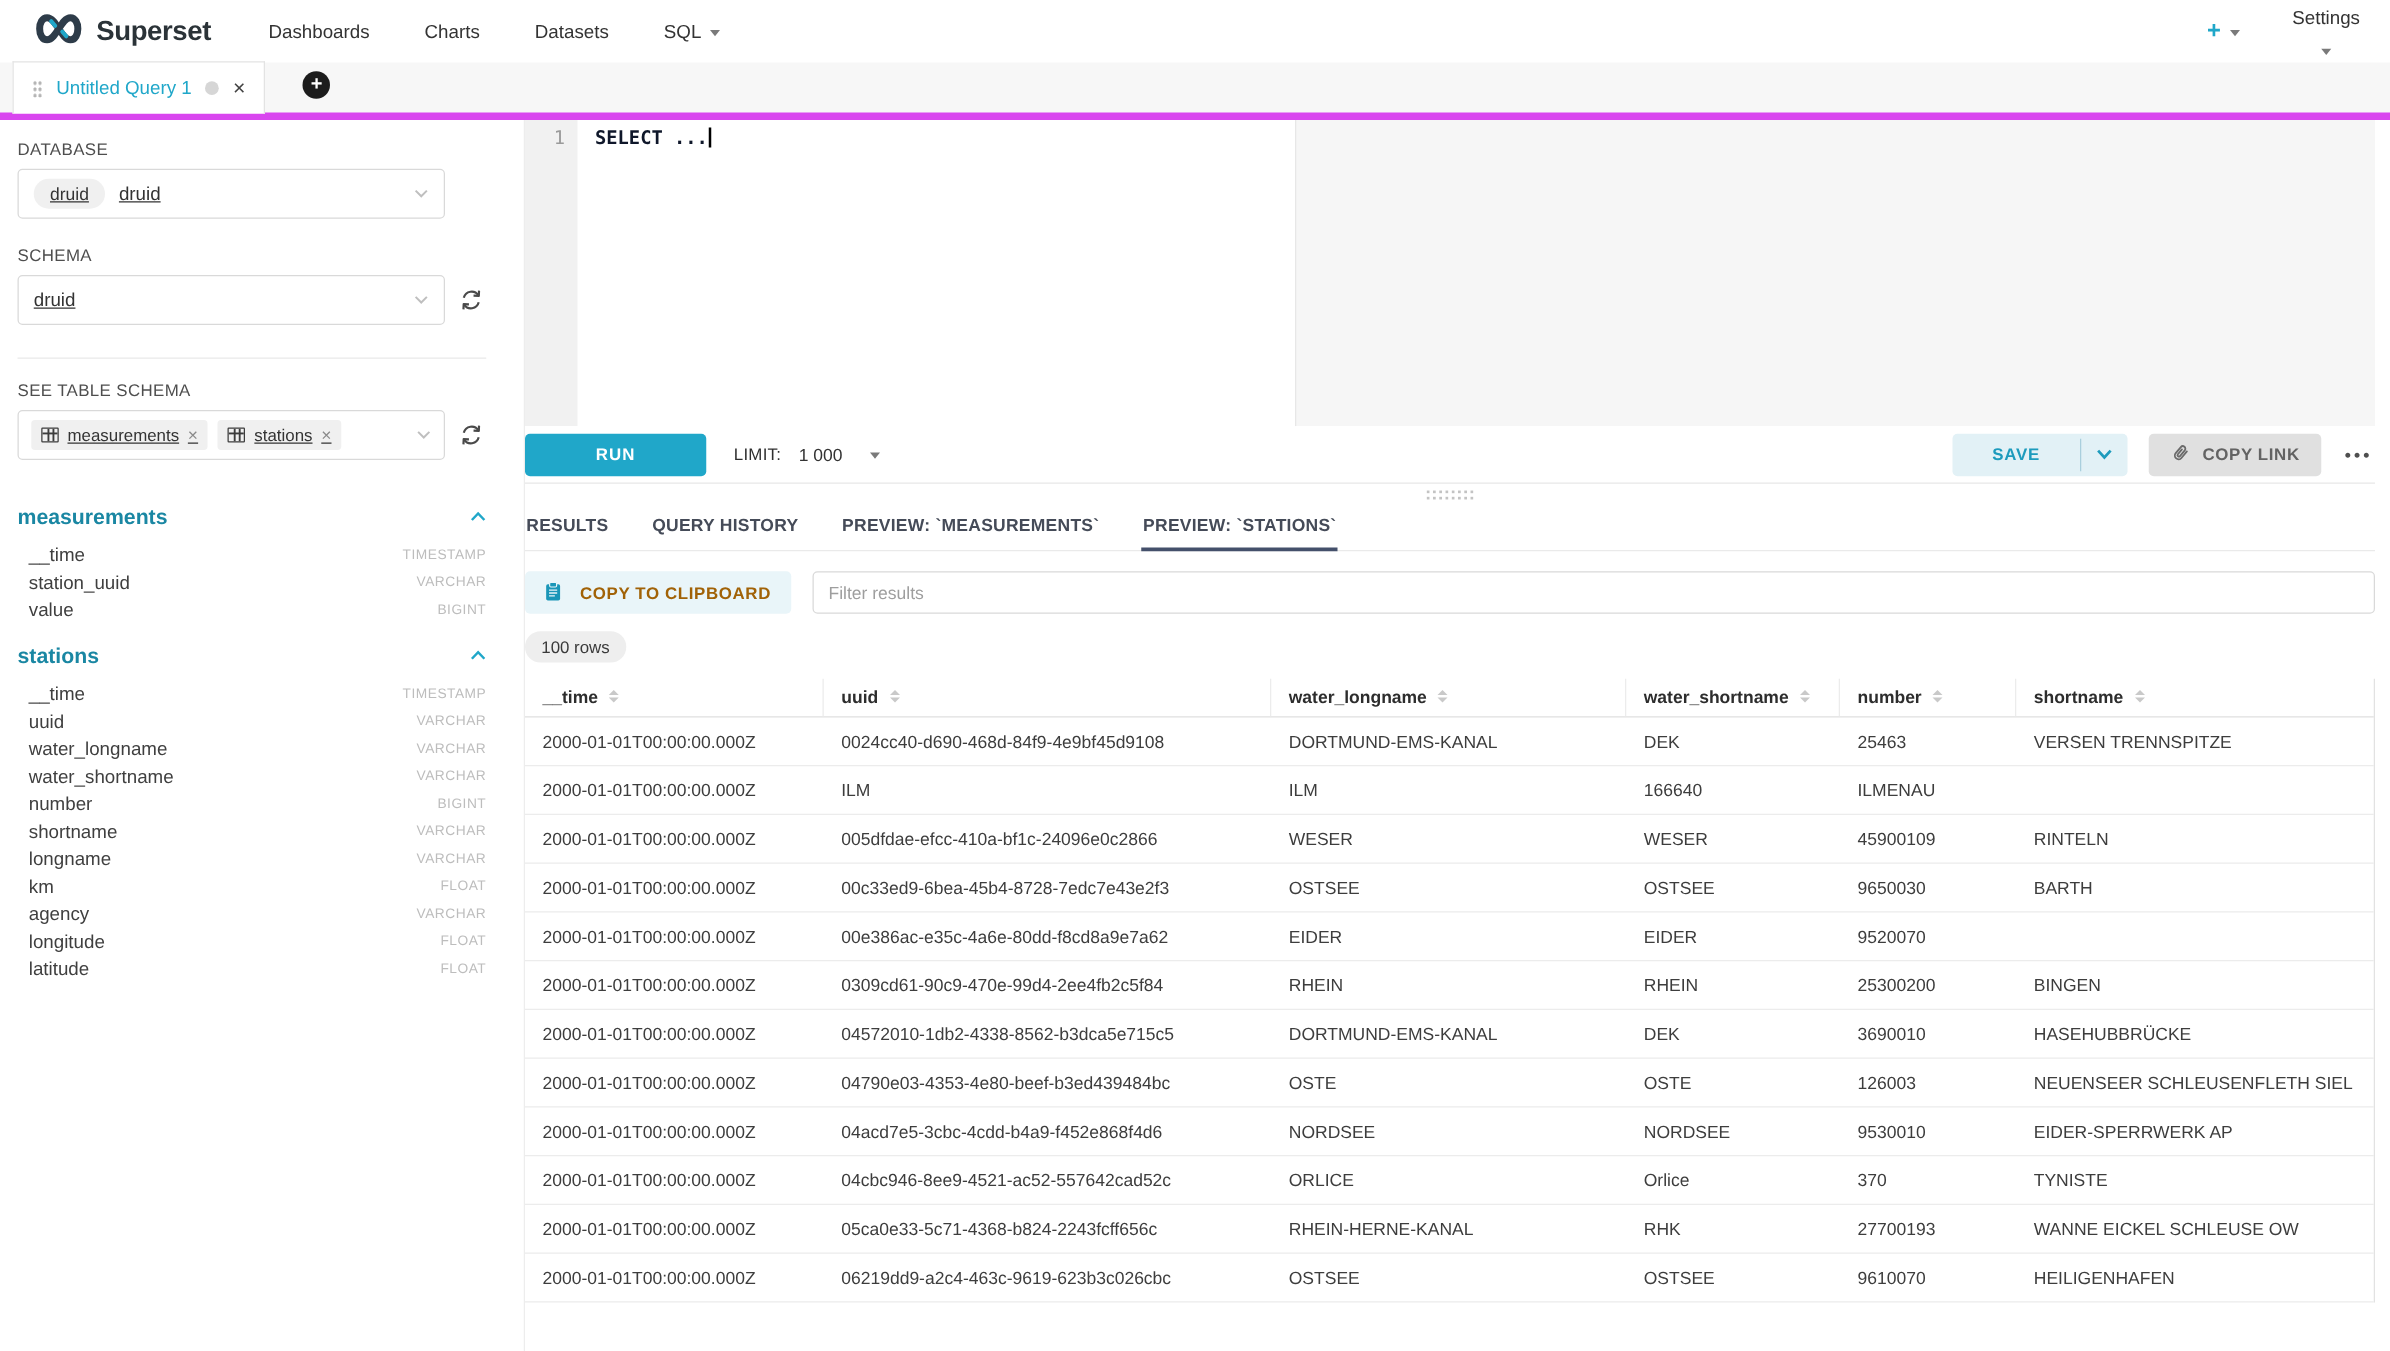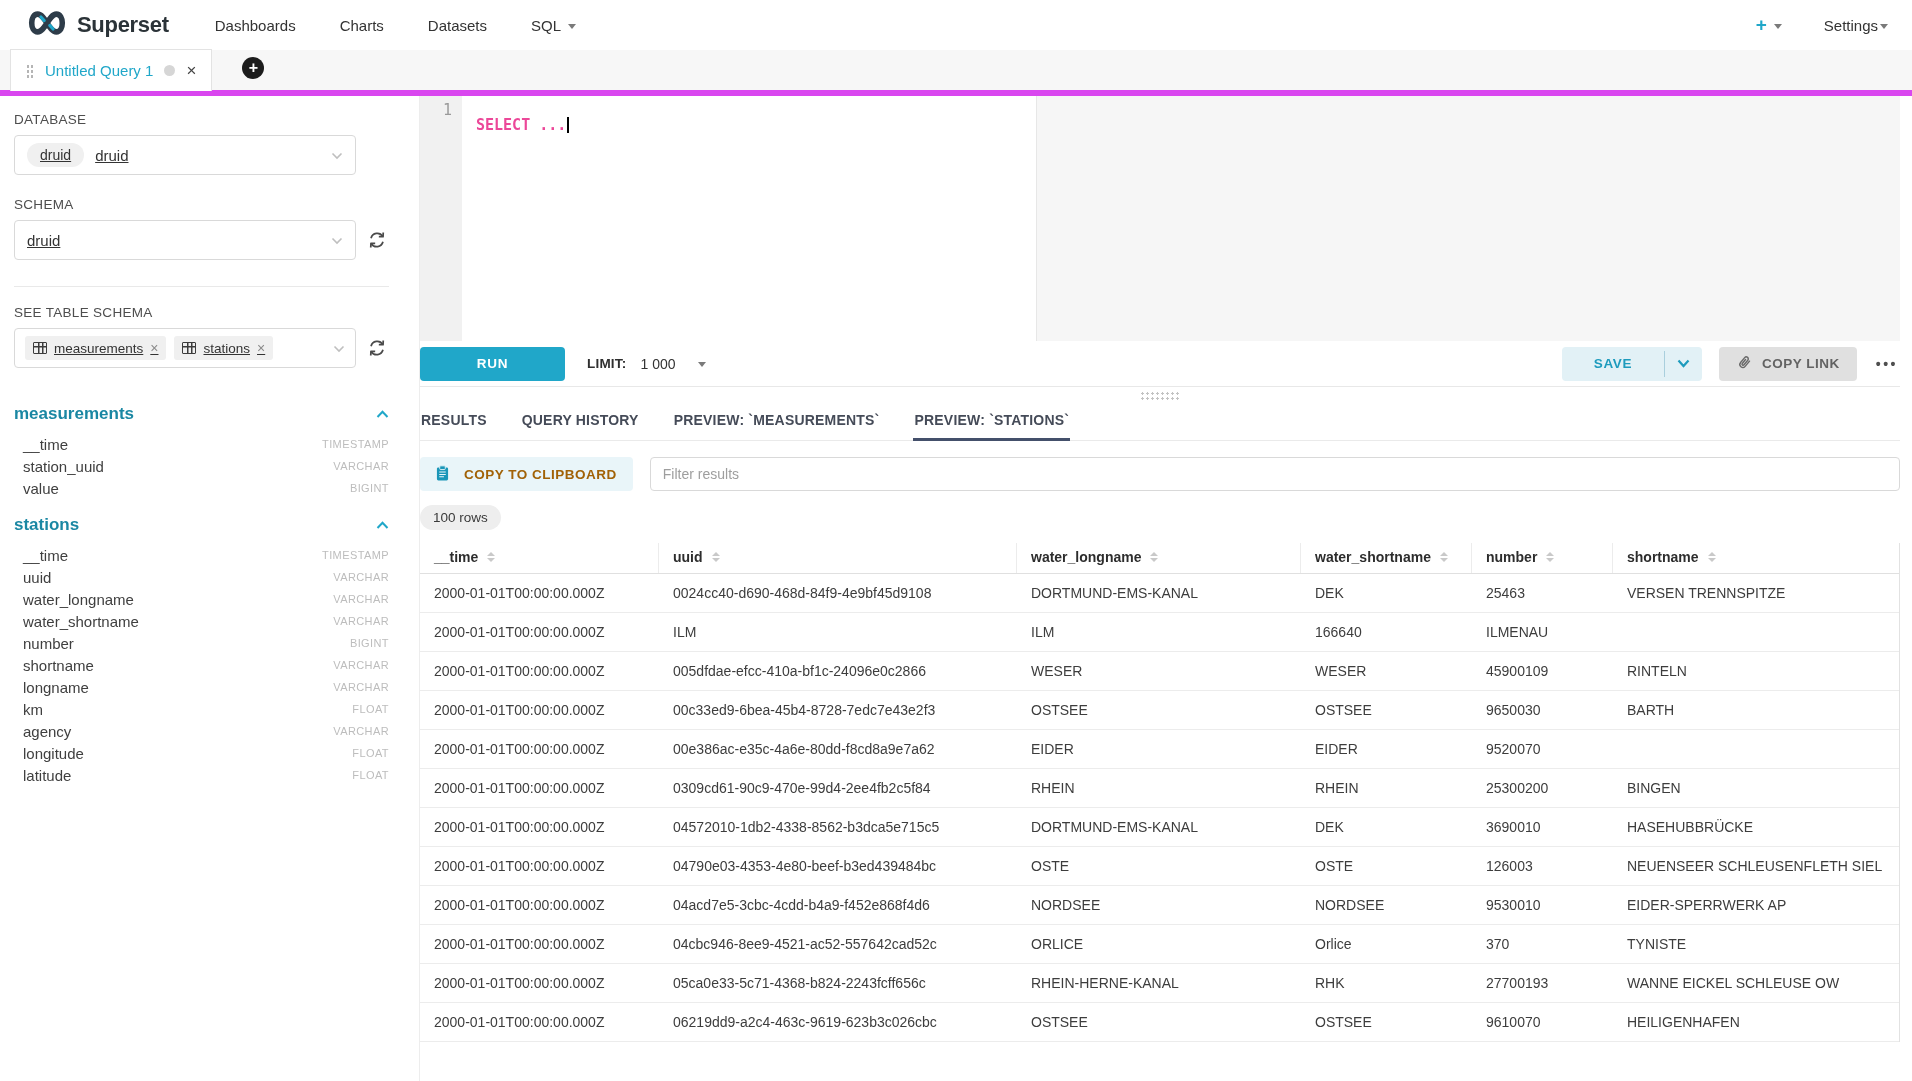--- a/index.html
+++ b/index.html
@@ -7,21 +7,21 @@
     font-family:"Liberation Sans", sans-serif; color:#333; }
 
   
   .navbar { height:50px; display:flex; align-items:center; padding:0 24px 0 26px; background:#fff; }
   .brand { display:flex; align-items:center; gap:9px; margin-right:46px; }
   .brand-name { font-size:22px; font-weight:bold; color:#2b3338; letter-spacing:-0.3px; }
   .nav-items { display:flex; align-items:center; gap:44px; }
   .nav-item { display:flex; align-items:center; gap:7px; font-size:15px; color:#333; cursor:pointer; }
   .navbar-right { margin-left:auto; display:flex; align-items:center; gap:42px; }
   .nav-plus { color:#20a7c9; font-size:19px; font-weight:bold; display:flex; align-items:center; gap:7px; }
-  .nav-settings { font-size:15px; color:#333; display:flex; align-items:center; gap:2px; }
+  .nav-settings { font-size:15px; color:#333; display:flex; align-items:center; gap:14px;flex-direction:column; }
   .caret-down { width:0; height:0; border-left:4px solid transparent; border-right:4px solid transparent;
     border-top:5px solid #7a7a7a; display:inline-block; margin-top:2px; }
 
   
   .tabstrip { height:46px; background:#f7f7f7; border-bottom:6px solid #d946ef;
     display:flex; align-items:flex-end; padding-left:10px; }
   .query-tab { height:42px; background:#fff; border:1px solid #e3e3e3; border-bottom:none;
     margin-bottom:-1px; display:flex; align-items:center; padding:0 15px; gap:11px; }
   .tab-drag-dots { width:8px; height:14px;
     background-image:radial-gradient(#b5b5b5 1.2px, transparent 1.3px); background-size:4px 5px; }
@@ -66,30 +66,30 @@
   .col-name { font-size:15px; color:#3f3f3f; }
   .col-type { font-size:11px; color:#bdbdbd; letter-spacing:0.4px; }
 
   
   .editor { height:245px; position:relative; background:#fff; overflow:hidden; }
   .editor-gutter { position:absolute; left:0; top:0; bottom:0; width:42px; background:#f1f1f1; }
   .gutter-line { font-family:"DejaVu Sans Mono", monospace; font-size:15px; color:#9a9a9a;
     text-align:right; padding:5px 10px 0 0; }
   .editor-right-shade { position:absolute; top:0; bottom:0; left:616px; right:0;
     background:#f6f6f6; border-left:1px solid #e7e7e7; }
-  .code-line { position:absolute; left:56px; top:20px; font-family:"DejaVu Sans Mono", monospace;
-    font-size:15px; font-weight:bold; color:#ec4899; white-space:pre; }
+  .code-line { position:absolute; left:56px; top:5px; font-family:"DejaVu Sans Mono", monospace;
+    font-size:15px; font-weight:bold; color:#0f172a; white-space:pre; }
   .cursor-bar { display:inline-block; width:2px; height:16px; background:#000; vertical-align:-3px; margin-left:1px; }
 
   
   .toolbar { height:46px; display:flex; align-items:center; border-bottom:1px solid #e8e8e8; }
   .run-btn { width:145px; height:34px; background:#20a7c9; border:none; border-radius:4px;
     color:#fff; font-size:13.5px; font-weight:bold; letter-spacing:0.8px; cursor:pointer; }
   .limit-group { display:flex; align-items:center; margin-left:22px; gap:14px; }
-  .limit-label { font-size:13.5px; color:#2f2f2f; font-weight:bold; letter-spacing:0.2px; }
+  .limit-label { font-size:13.5px; color:#2f2f2f; font-weight:normal; letter-spacing:0.2px; }
   .limit-value { font-size:14px; color:#333; }
   .limit-caret { margin-left:8px; }
   .toolbar-right { margin-left:auto; display:flex; align-items:center; gap:17px; }
   .save-btn { height:34px; display:flex; align-items:stretch; background:#e2f1f6; border-radius:4px; overflow:hidden; cursor:pointer; }
   .save-main { padding:0 32px; display:flex; align-items:center; color:#1d9bbd; font-size:13.5px;
     font-weight:bold; letter-spacing:0.6px; }
   .save-divider { width:1px; background:#a9cfdd; margin:4px 0; }
   .save-caret-seg { width:37px; display:flex; align-items:center; justify-content:center; }
   .copylink-btn { height:34px; background:#e0e0e0; border:none; border-radius:4px; padding:0 17px;
     display:flex; align-items:center; gap:9px; color:#636363; font-size:13.5px; font-weight:bold;

